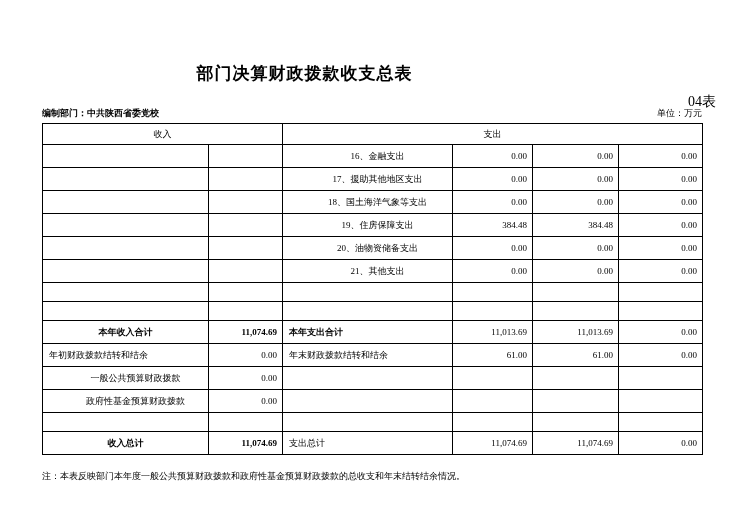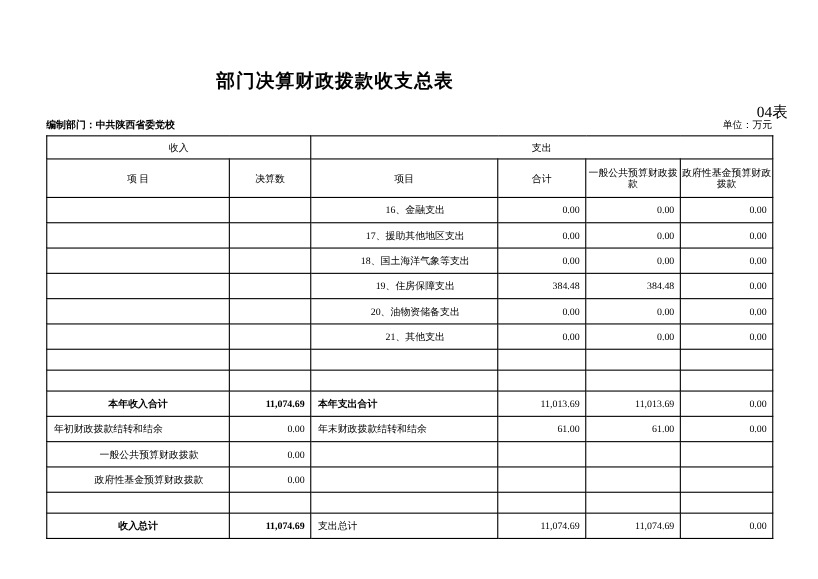--- a/index.html
+++ b/index.html
@@ -99,28 +99,20 @@
       <col style="width:170px">
       <col style="width:80px">
       <col style="width:86px">
       <col style="width:84px">
     </colgroup>
     <tbody>
       <tr>
         <td class="hdr h-group" colspan="2">收入</td>
         <td class="hdr h-group" colspan="4">支出</td>
       </tr>
-      <tr>
-        <td class="hdr h-head">项        目</td>
-        <td class="hdr h-head">决算数</td>
-        <td class="hdr h-head">项目</td>
-        <td class="hdr h-head">合计</td>
-        <td class="hdr h-head">一般公共预算财政拨款</td>
-        <td class="hdr h-head">政府性基金预算财政拨款</td>
-      </tr>
 
       <tr>
         <td class="c-left"></td>
         <td class="c-right"></td>
         <td class="c-left-in">16、金融支出</td>
         <td class="c-right">0.00</td>
         <td class="c-right">0.00</td>
         <td class="c-right">0.00</td>
       </tr>
       <tr>
@@ -223,13 +215,14 @@
         <td class="c-center bold">收入总计</td>
         <td class="c-right bold">11,074.69</td>
         <td class="c-left">支出总计</td>
         <td class="c-right">11,074.69</td>
         <td class="c-right">11,074.69</td>
         <td class="c-right">0.00</td>
       </tr>
     </tbody>
   </table>
 
+  <div class="note">注：本表反映部门本年度一般公共预算财政拨款和政府性基金预算财政拨款的总收支和年末结转结余情况。</div>
 </div>
 
 </body></html>

